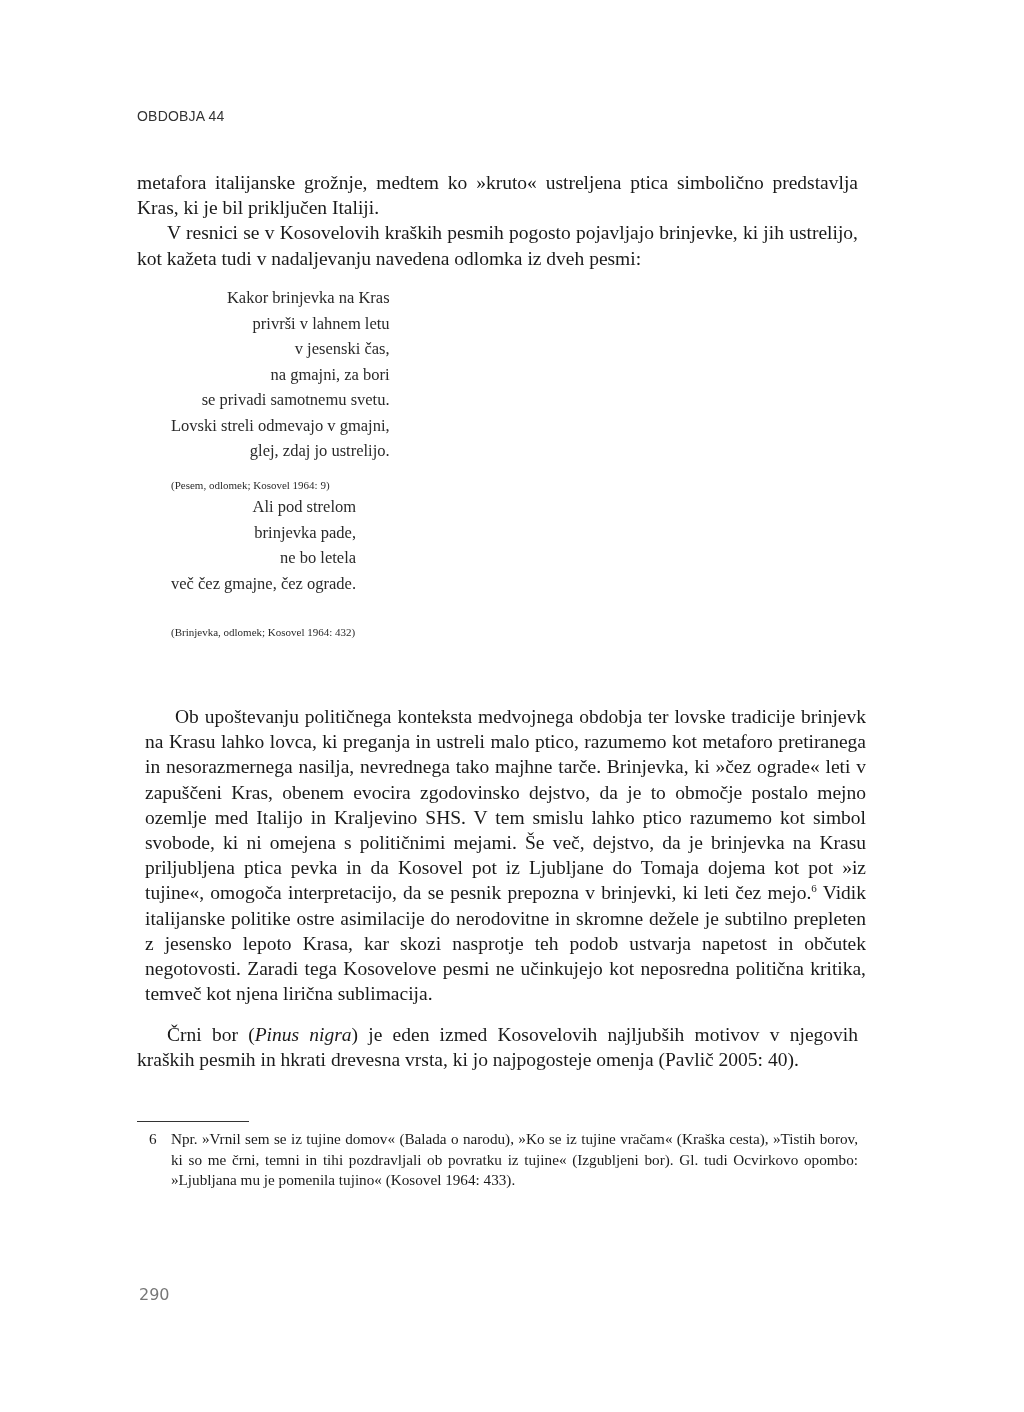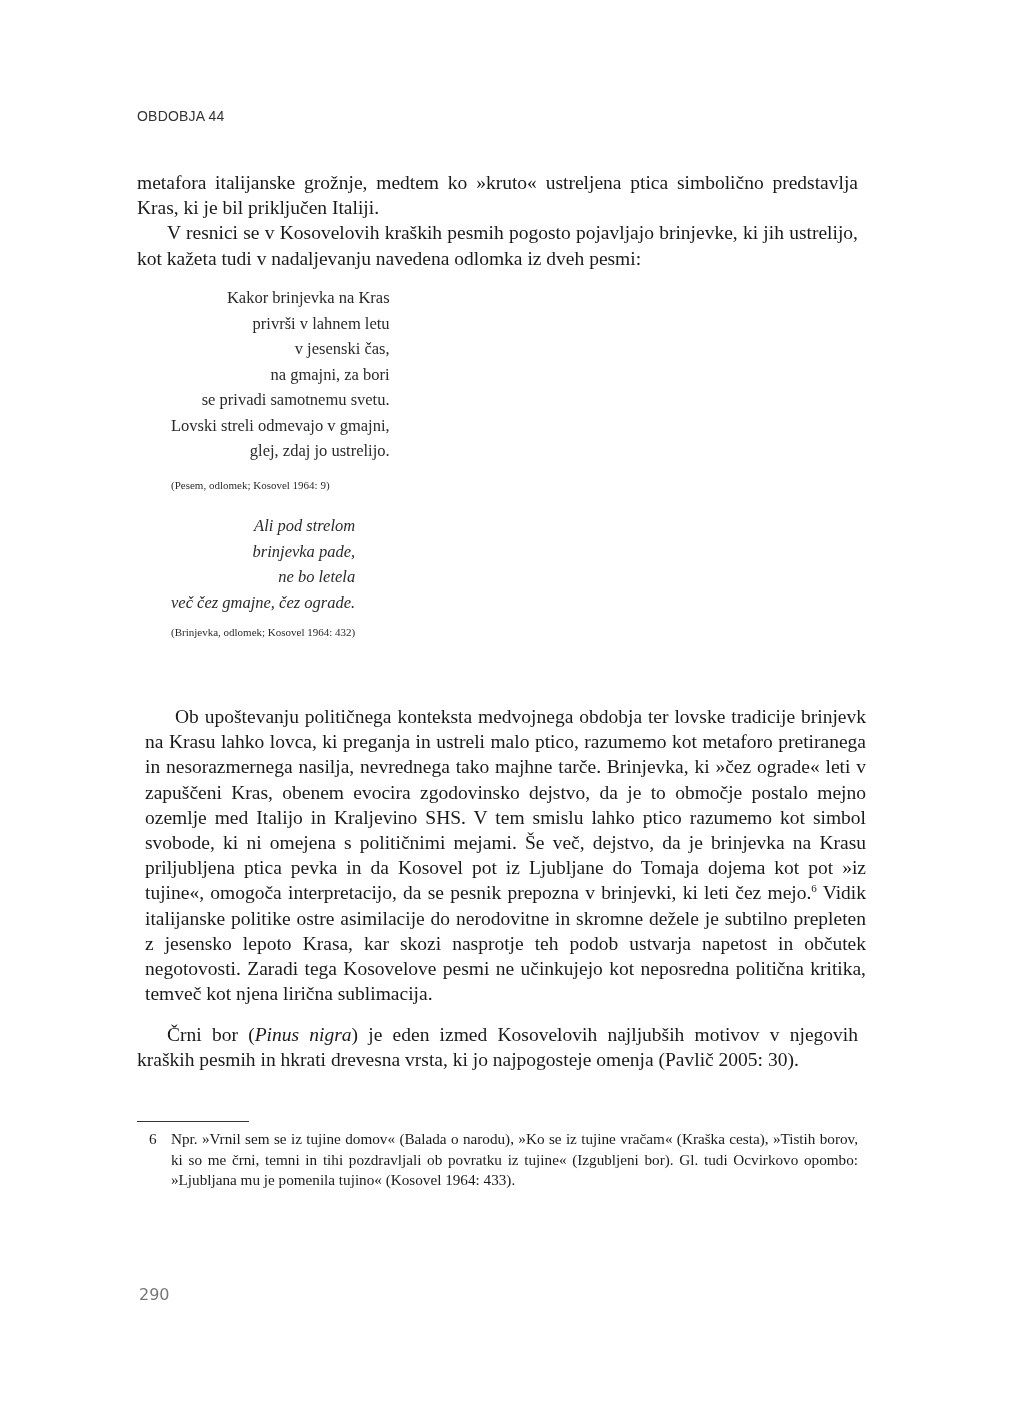--- a/index.html
+++ b/index.html
@@ -63,35 +63,35 @@
     <span class="line">Kakor brinjevka na Kras</span>
     <span class="line">privrši v lahnem letu</span>
     <span class="line">v jesenski čas,</span>
     <span class="line">na gmajni, za bori</span>
     <span class="line">se privadi samotnemu svetu.</span>
     <span class="line">Lovski streli odmevajo v gmajni,</span>
     <span class="line">glej, zdaj jo ustrelijo.</span>
   </div>
   <div class="cite" style="top:479px;">(Pesem, odlomek; Kosovel 1964: 9)</div>
 
-  <div class="verse" style="top:513px;font-style:italic;">
+  <div class="verse" style="top:494px;">
     <span class="line">Ali pod strelom</span>
     <span class="line">brinjevka pade,</span>
     <span class="line">ne bo letela</span>
     <span class="line">več čez gmajne, čez ograde.</span>
   </div>
   <div class="cite" style="top:626px;">(Brinjevka, odlomek; Kosovel 1964: 432)</div>
 
   <div class="body-text" style="top:704px;margin-left:8px;">
     <p class="indent"><span>Ob upoštevanju političnega konteksta medvojnega obdobja ter lovske tradicije brinjevk na Krasu lahko lovca, ki preganja in ustreli malo ptico, razumemo kot metaforo pretiranega in nesorazmernega nasilja, nevrednega tako majhne tarče. Brinjevka, ki »čez ograde« leti v zapuščeni Kras, obenem evocira zgodovinsko dejstvo, da je to območje postalo mejno ozemlje med Italijo in Kraljevino SHS. V tem smislu lahko ptico razumemo kot simbol svobode, ki ni omejena s političnimi mejami. Še več, dejstvo, da je brinjevka na Krasu priljubljena ptica pevka in da Kosovel pot iz Ljubljane do Tomaja dojema kot pot »iz tujine«, omogoča interpretacijo, da se pesnik prepozna v brinjevki, ki leti čez mejo.</span><sup>6</sup><span> Vidik italijanske politike ostre asimilacije do nerodovitne in skromne dežele je subtilno prepleten z jesensko lepoto Krasa, kar skozi nasprotje teh podob ustvarja napetost in občutek negotovosti. Zaradi tega Kosovelove pesmi ne učinkujejo kot neposredna politična kritika, temveč kot njena lirična sublimacija.</span></p>
   </div>
 
 
   <div class="body-text" style="top:1022px;">
-    <p class="indent"><span>Črni bor (</span><i>Pinus nigra</i><span>) je eden izmed Kosovelovih najljubših motivov v njegovih kraških pesmih in hkrati drevesna vrsta, ki jo najpogosteje omenja (Pavlič 2005: 30).</span></p>
+    <p class="indent"><span>Črni bor (</span><i>Pinus nigra</i><span>) je eden izmed Kosovelovih najljubših motivov v njegovih kraških pesmih in hkrati drevesna vrsta, ki jo najpogosteje omenja (Pavlič 2005: 40).</span></p>
   </div>
 
   <div class="footnote-rule"></div>
 
   <div class="footnotes">
     <div class="fn" style="margin-top:1px;">
       <span class="fn-num">6</span>
       <span>Npr. »Vrnil sem se iz tujine domov« (Balada o narodu), »Ko se iz tujine vračam« (Kraška cesta), »Tistih borov, ki so me črni, temni in tihi pozdravljali ob povratku iz tujine« (Izgubljeni bor). Gl. tudi Ocvirkovo opombo: »Ljubljana mu je pomenila tujino« (Kosovel 1964: 433).</span>
     </div>
   </div>

